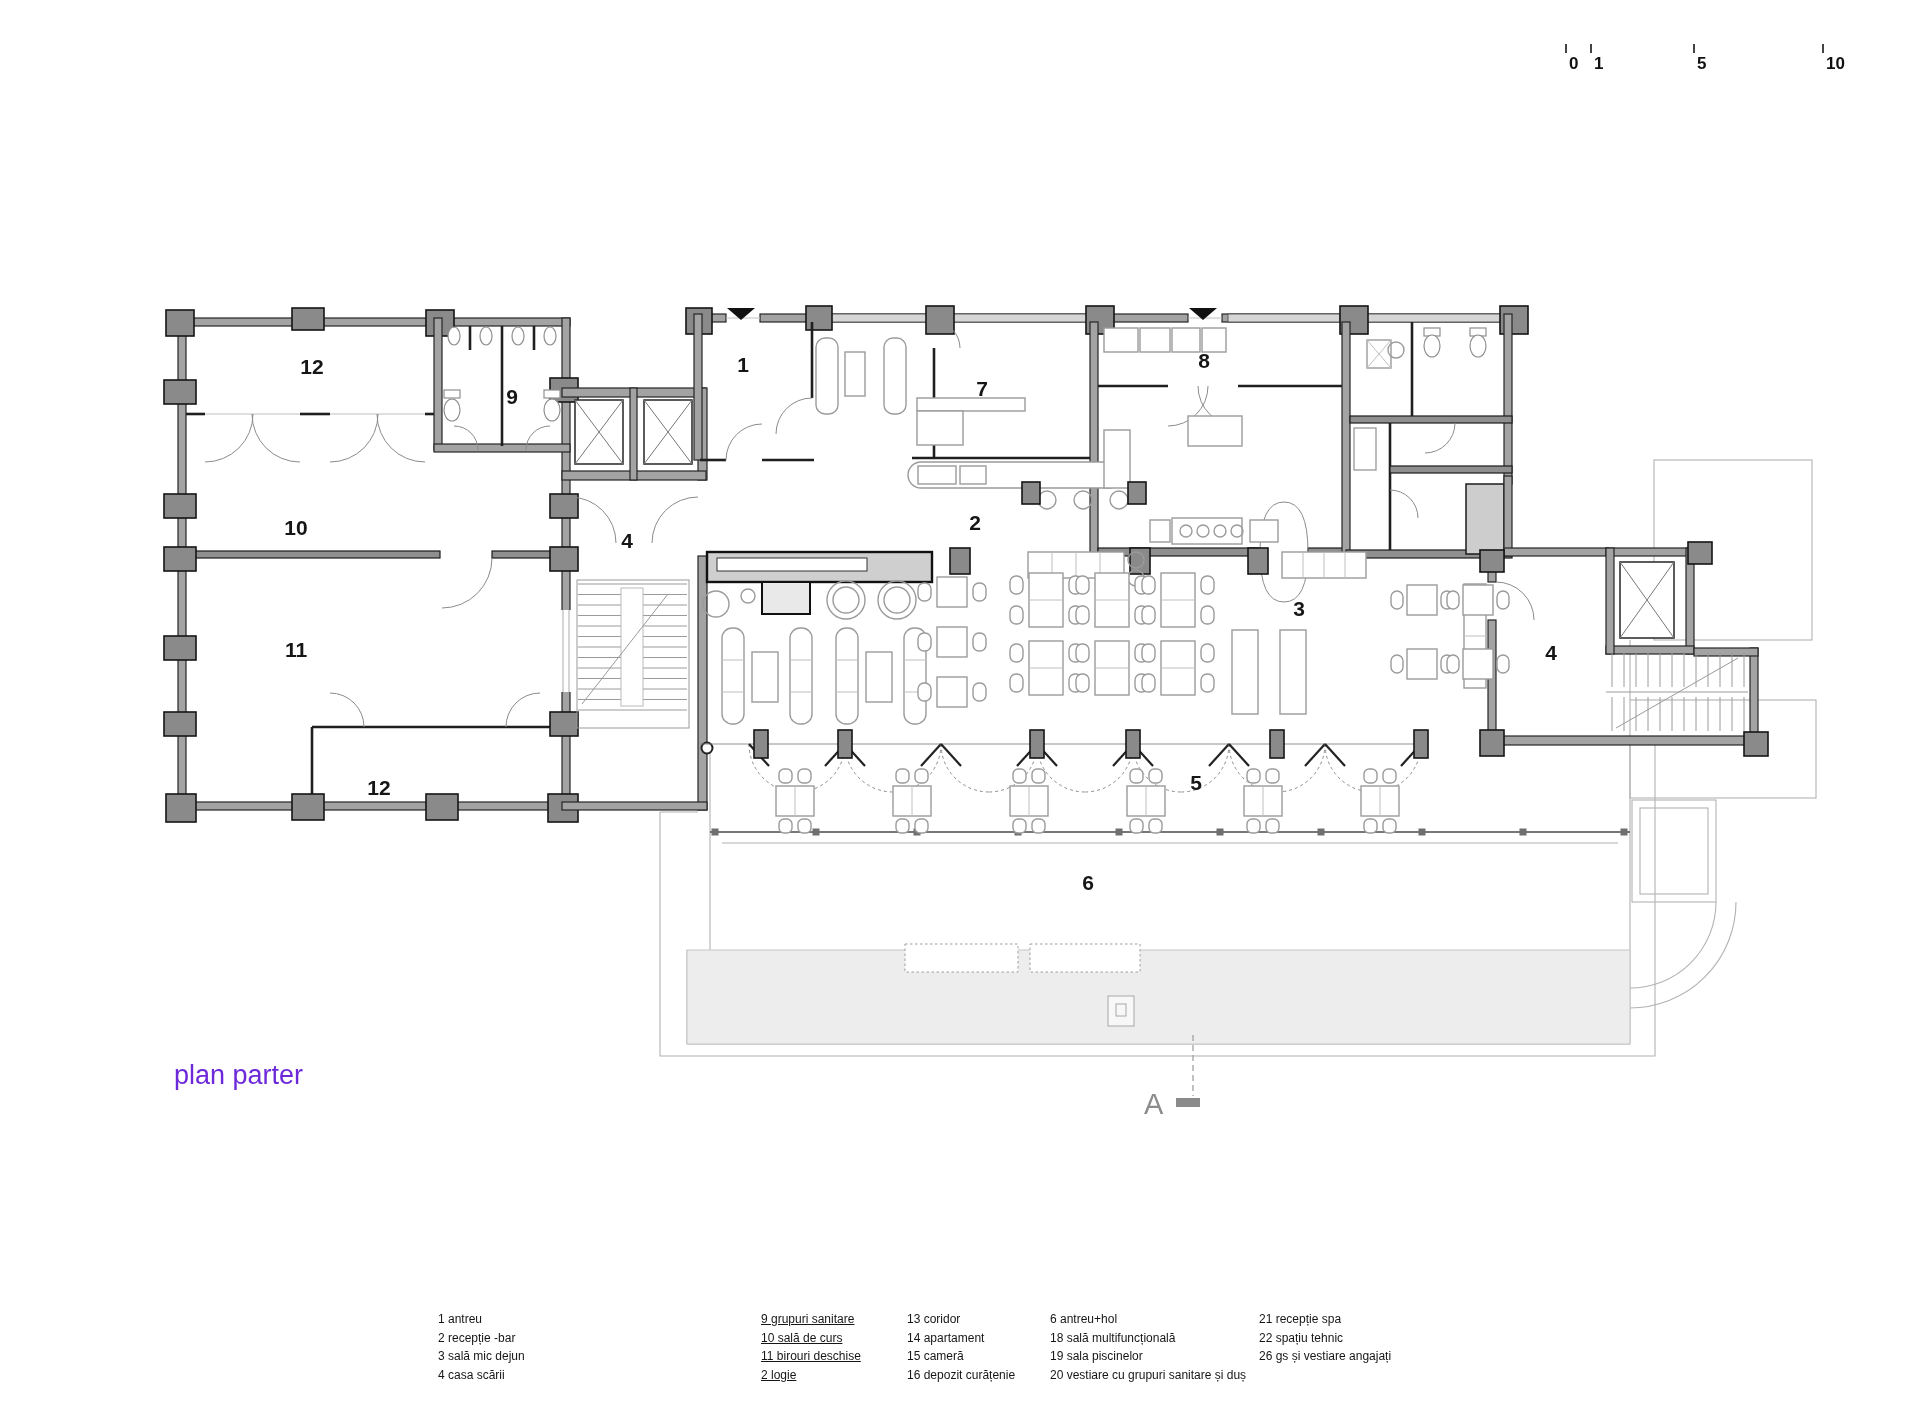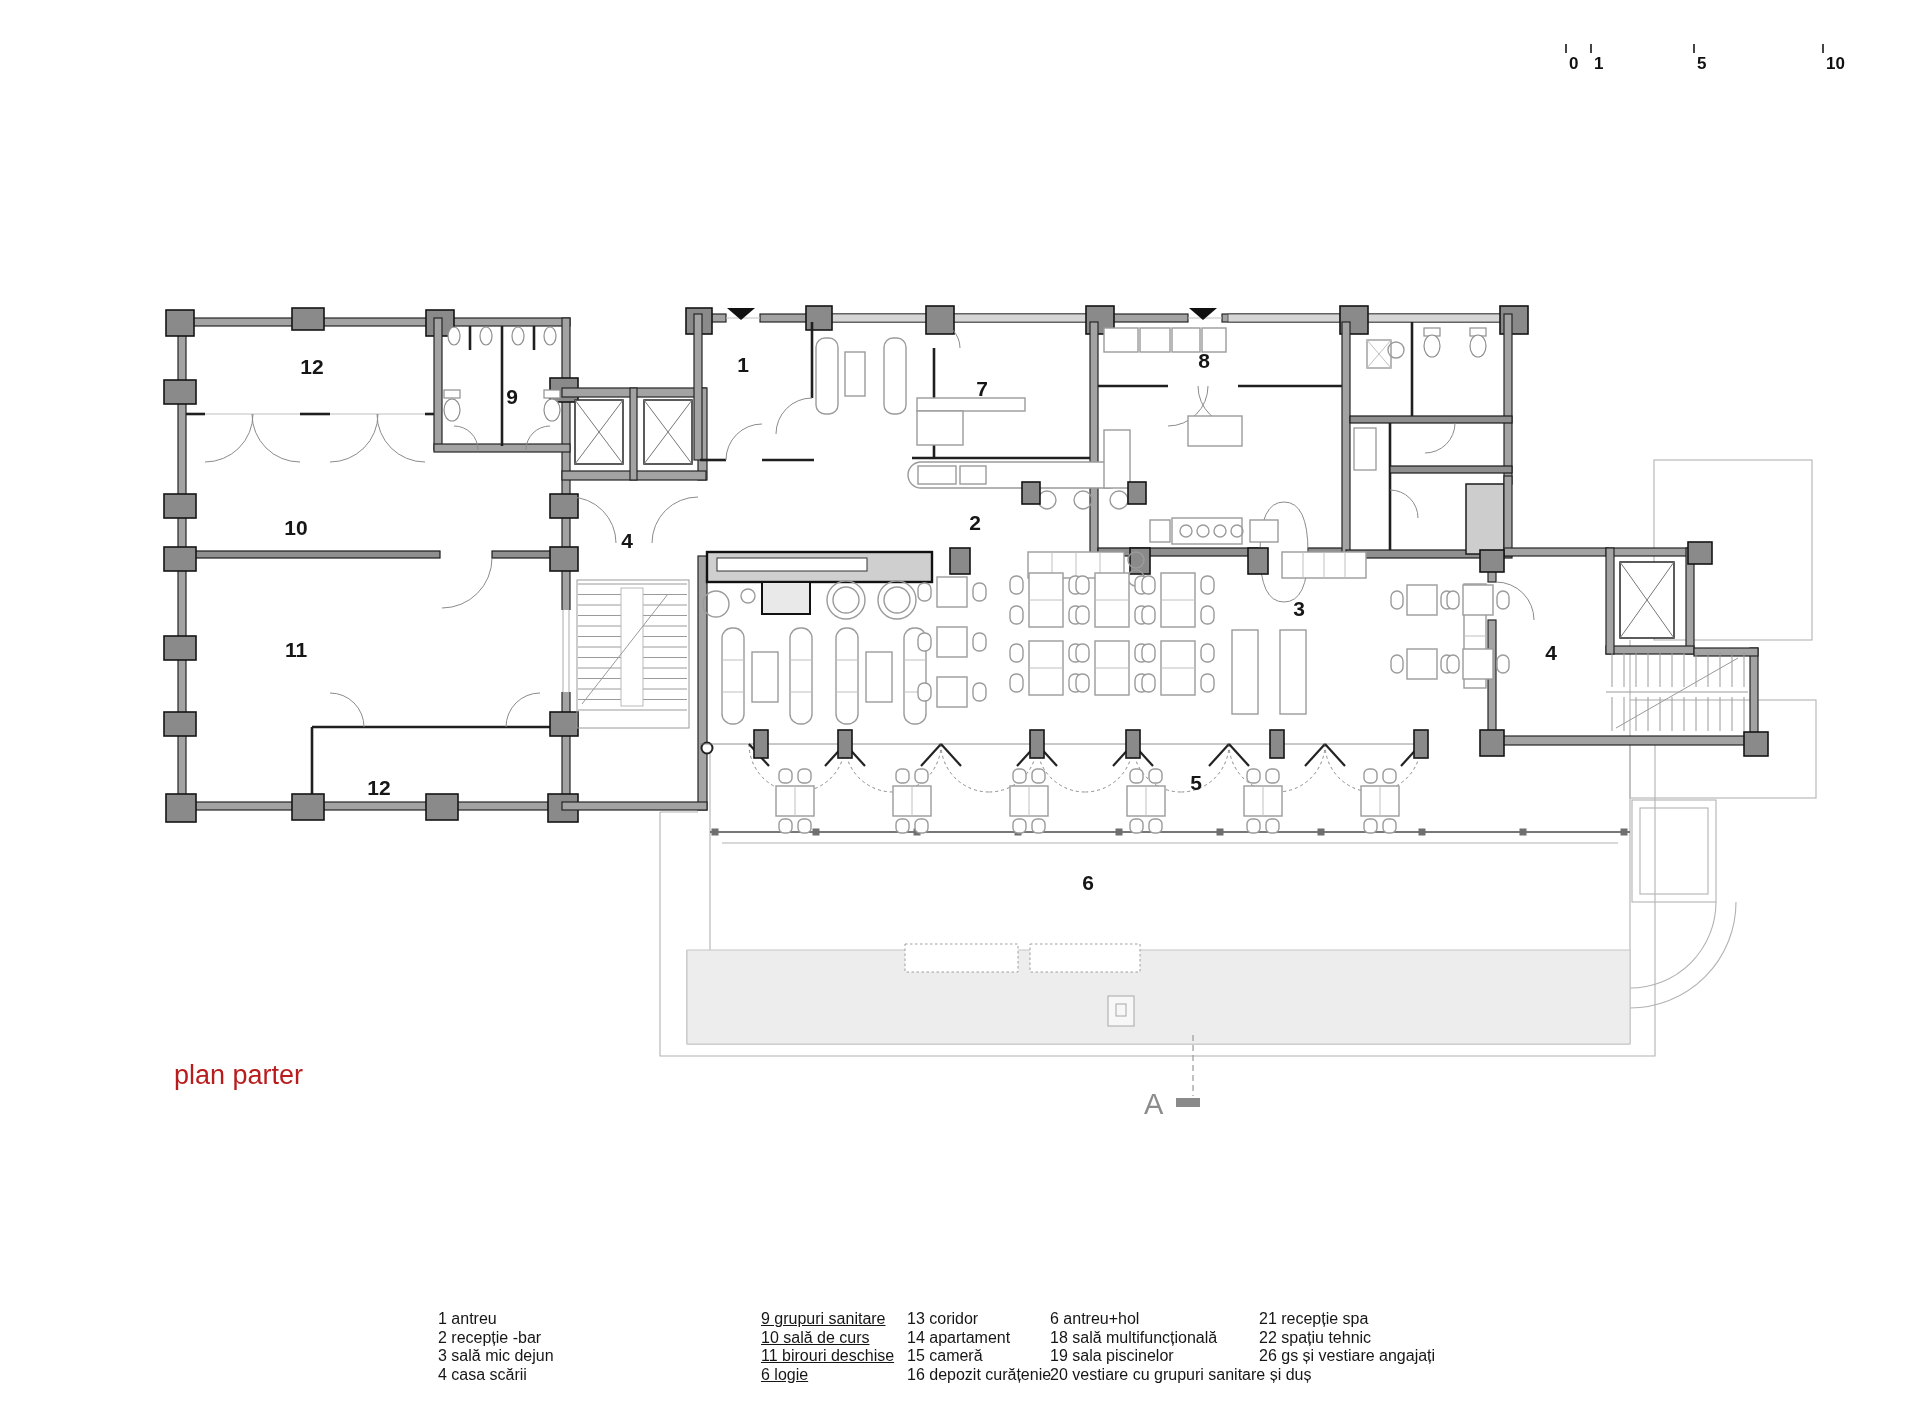--- a/index.html
+++ b/index.html
@@ -34,26 +34,26 @@
   .stair {stroke:#9a9a9a;stroke-width:1;fill:none;}
   .fix   {fill:#fff;stroke:#8f8f8f;stroke-width:1.2;}
   .white {fill:#fff;stroke:none;}
   .dashline{stroke:#9a9a9a;stroke-width:1.2;stroke-dasharray:6 4;fill:none;}
   .room-num{font-family:"Liberation Sans",sans-serif;font-size:21px;font-weight:600;
             fill:#161616;text-anchor:middle;}
   .section-a{font-family:"Liberation Sans",sans-serif;font-size:29px;fill:#8c8c8c;}
   .arrow {fill:#111;}
 
   
-  .title{position:absolute;left:174px;top:1060px;font-size:27px;color:#b91c1c;text-align:right;}
+  .title{position:absolute;left:174px;top:1060px;font-size:27px;color:#6d28d9;text-align:right;}
   .scalebar{position:absolute;left:1560px;top:44px;width:310px;height:40px;}
   .scalebar .tick{position:absolute;top:0;}
   .scalebar .tickmark{width:1.5px;height:9px;background:#444;}
   .scalebar .ticklabel{font-size:17px;font-weight:700;color:#111;margin-left:4px;margin-top:1px;}
-  .legend{position:absolute;left:0;top:1310px;width:1920px;height:90px;font-size:16px;}
+  .legend{position:absolute;left:0;top:1310px;width:1920px;height:90px;font-size:12px;}
   .legend-col{position:absolute;top:0;line-height:18.5px;white-space:nowrap;}
 </style>
 </head>
 <body>
 
 <svg id="plan-svg" viewBox="0 0 1920 1410" xmlns="http://www.w3.org/2000/svg">
 
   <g>
     <path class="lite2" d="M660,812 L660,1056 L1655,1056 L1655,744"></path>
     <line class="lite2" x1="660" y1="812" x2="698" y2="812"></line>
@@ -583,21 +583,21 @@
     <div class="legend-col" style="left: 438px;">
       <div class="legend-item">1 antreu</div>
       <div class="legend-item">2 recepție -bar</div>
       <div class="legend-item">3 sală mic dejun</div>
       <div class="legend-item">4 casa scării</div>
     </div>
     <div class="legend-col" style="left: 761px; text-decoration: underline;">
       <div class="legend-item">9 grupuri sanitare</div>
       <div class="legend-item">10 sală de curs</div>
       <div class="legend-item">11 birouri deschise</div>
-      <div class="legend-item">6 logie</div>
+      <div class="legend-item">2 logie</div>
     </div>
     <div class="legend-col" style="left: 907px;">
       <div class="legend-item">13 coridor</div>
       <div class="legend-item">14 apartament</div>
       <div class="legend-item">15 cameră</div>
       <div class="legend-item">16 depozit curățenie</div>
     </div>
     <div class="legend-col" style="left: 1050px;">
       <div class="legend-item">6 antreu+hol</div>
       <div class="legend-item">18 sală multifuncțională</div>

